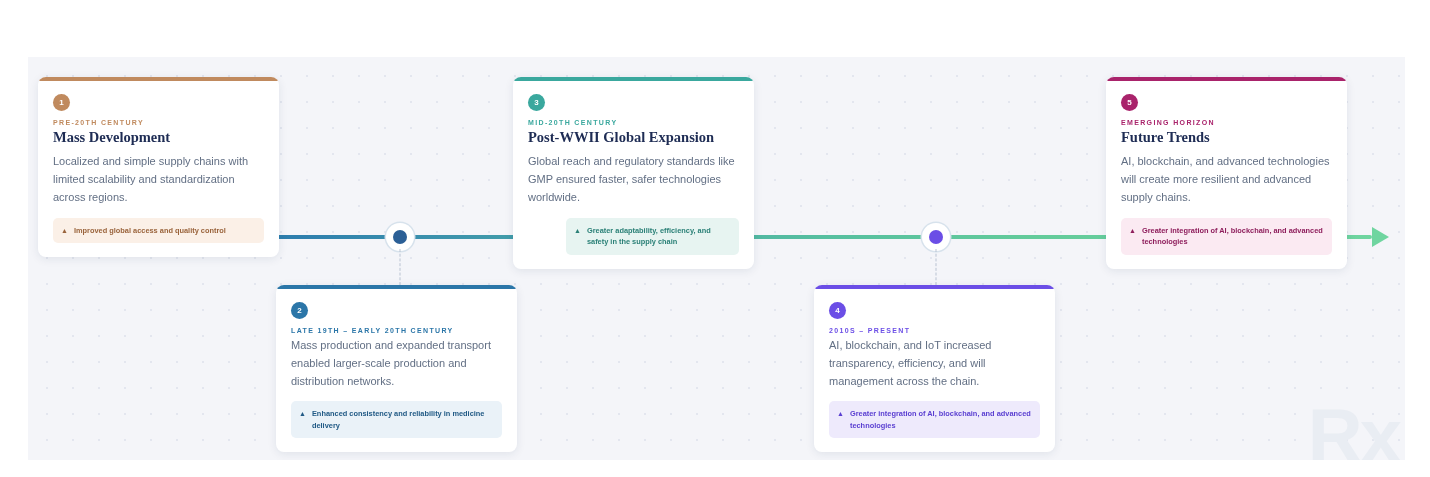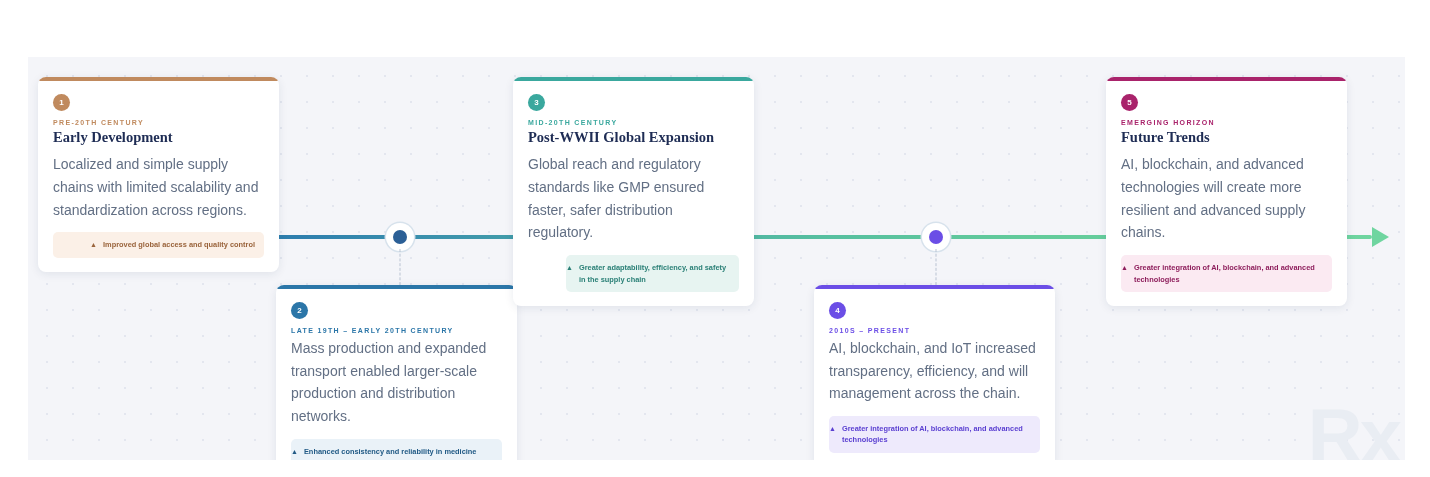--- a/index.html
+++ b/index.html
@@ -133,32 +133,31 @@
   }
   .card-title {
     font-family: "Liberation Serif", serif;
     font-size: 14.5px;
     font-weight: 700;
     color: #1e2c54;
     margin-bottom: 7px;
     line-height: 1.2;
   }
   .card-desc {
-    font-size: 14px;
+    font-size: 11px;
     line-height: 1.62;
     color: #626f84;
     margin-bottom: 11px;
   }
   .chip {
     border-radius: 5px;
-    padding: 7px 9px 7px 0;
+    padding: 7px 9px 7px 8px;
     display: flex;
     align-items: flex-start;
     gap: 6px;
-    justify-content: flex-end;
   }
   .chip-icon {
     font-size: 7px;
     line-height: 1.5;
     flex: 0 0 auto;
     margin-top: 1px;
   }
   .chip-text {
     font-size: 7.4px;
     font-weight: 700;
@@ -200,21 +199,21 @@
       <div class="connector" style="left: 611px; top: 162px; height: 6px;"></div>
       <div class="connector" style="left: 908px; top: 192px; height: 36px;"></div>
       <div class="connector" style="left: 1209px; top: 162px; height: 6px;"></div>
     </div>
   <div id="cards">
       <div class="card" style="left: 10px; top: 20px;">
         <div class="card-accent" style="background: rgb(192, 138, 94);"></div>
         <div class="card-body">
           <div class="badge" style="background: rgb(192, 138, 94);">1</div>
           <div class="eyebrow" style="color: rgb(192, 138, 94);">PRE-20TH CENTURY</div>
-          <div class="card-title">Early Development</div>
+          <div class="card-title">Mass Development</div>
           <div class="card-desc">Localized and simple supply chains with limited scalability and standardization across regions.</div>
           <div class="chip" style="background: rgb(251, 240, 231);">
             <span class="chip-icon" style="color: rgb(154, 100, 60);">▲</span>
             <span class="chip-text" style="color: rgb(154, 100, 60);">Improved global access and quality control</span>
           </div>
         </div>
       </div>
       <div class="card" style="left: 248px; top: 228px;">
         <div class="card-accent" style="background: rgb(43, 118, 168);"></div>
         <div class="card-body">
@@ -226,21 +225,21 @@
             <span class="chip-text" style="color: rgb(33, 90, 133);">Enhanced consistency and reliability in medicine delivery</span>
           </div>
         </div>
       </div>
       <div class="card" style="left: 485px; top: 20px;">
         <div class="card-accent" style="background: rgb(58, 168, 158);"></div>
         <div class="card-body">
           <div class="badge" style="background: rgb(58, 168, 158);">3</div>
           <div class="eyebrow" style="color: rgb(58, 168, 158);">MID-20TH CENTURY</div>
           <div class="card-title">Post-WWII Global Expansion</div>
-          <div class="card-desc">Global reach and regulatory standards like GMP ensured faster, safer distribution regulatory.</div>
+          <div class="card-desc">Global reach and regulatory standards like GMP ensured faster, safer technologies worldwide.</div>
           <div class="chip" style="background: rgb(231, 244, 241); margin-left: 38px;">
             <span class="chip-icon" style="color: rgb(43, 128, 119);">▲</span>
             <span class="chip-text" style="color: rgb(43, 128, 119);">Greater adaptability, efficiency, and safety in the supply chain</span>
           </div>
         </div>
       </div>
       <div class="card" style="left: 786px; top: 228px;">
         <div class="card-accent" style="background: rgb(107, 78, 230);"></div>
         <div class="card-body">
           <div class="badge" style="background: rgb(107, 78, 230);">4</div>

